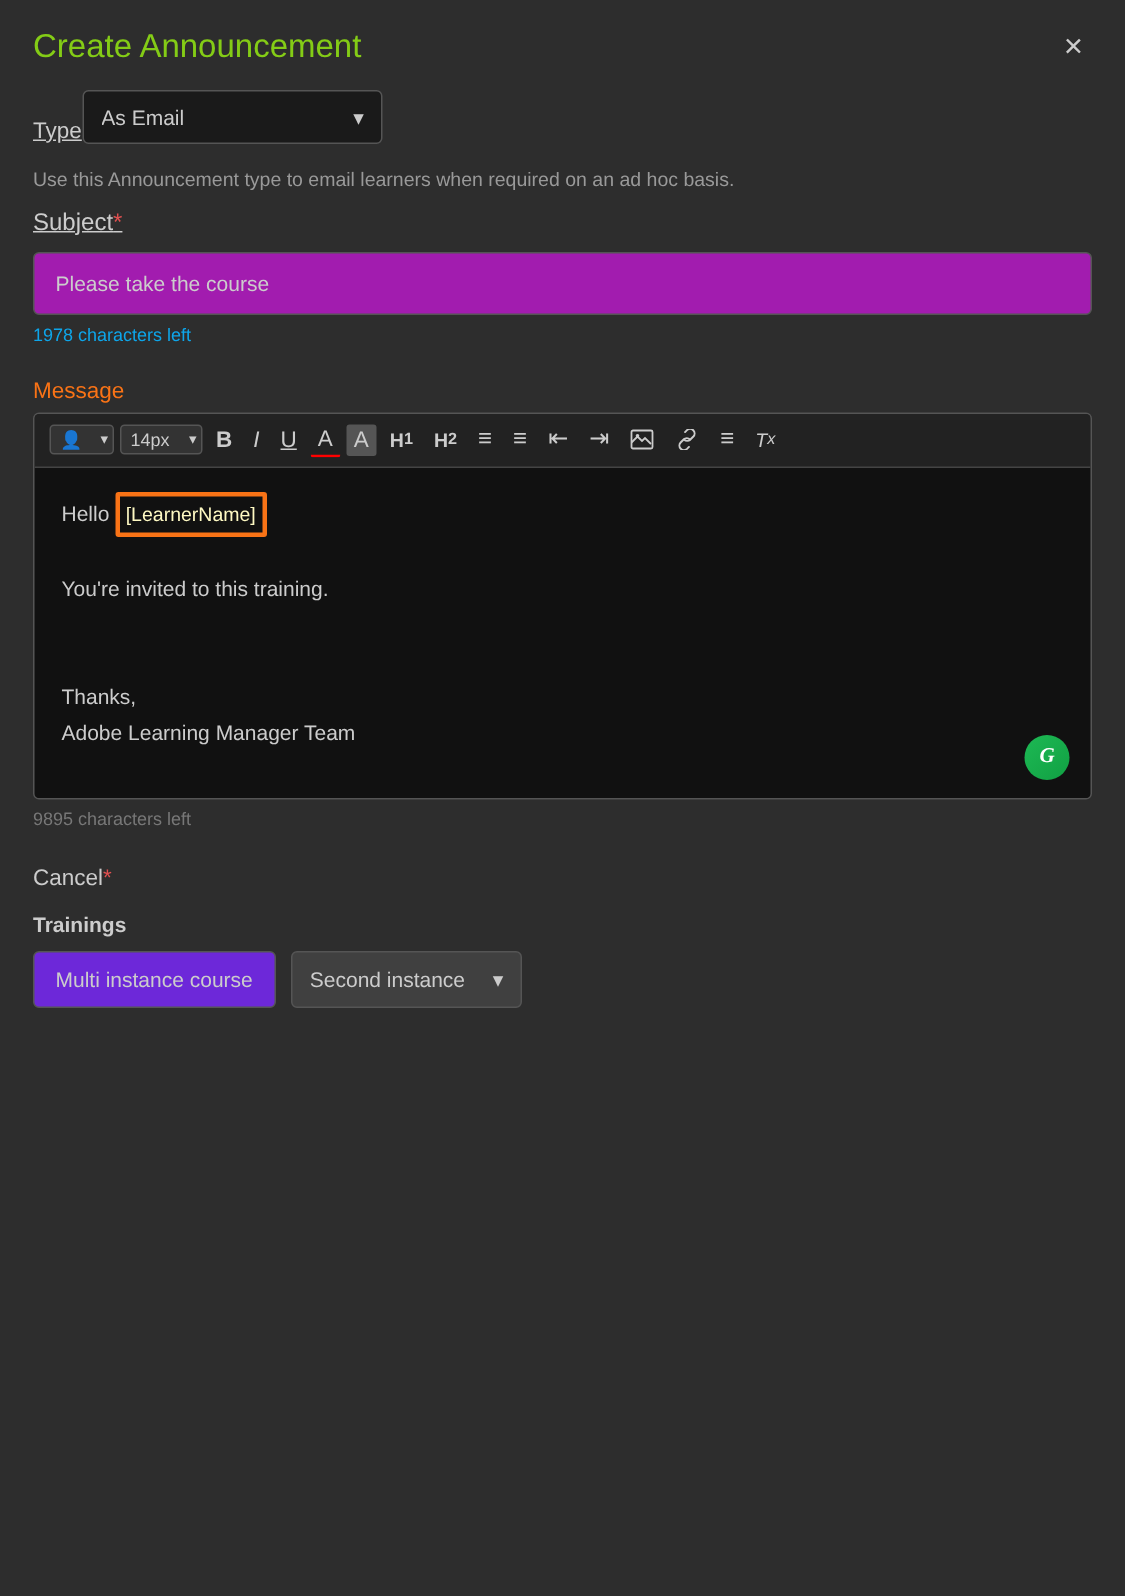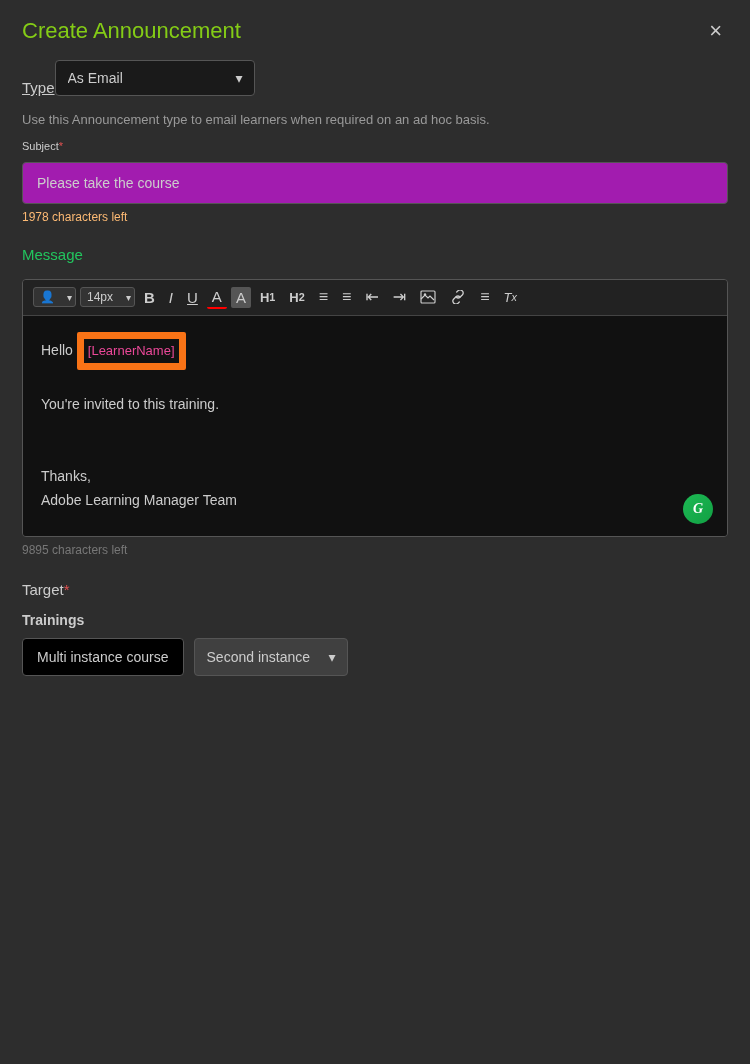--- a/index.html
+++ b/index.html
@@ -97,53 +97,54 @@
 
     .description-text {
       color: #999;
       font-size: 13px;
       margin-bottom: 10px;
       line-height: 1.5;
     }
 
     .section-label {
       color: #cccccc;
-      font-size: 11px;
+      font-size: 16px;
       margin-bottom: 10px;
+      text-decoration: underline;
     }
 
     .required-star {
       color: #e05050;
     }
 
     .subject-input {
       width: 100%;
       background: #a21caf;
       border: 1px solid #555;
       border-radius: 4px;
       padding: 12px 14px;
       color: #ccc;
       font-size: 14px;
       outline: none;
     }
 
     .char-count {
-      color: #fdba74;
+      color: #0ea5e9;
       font-size: 12px;
       margin-top: 6px;
     }
 
     .message-section {
       margin-top: 22px;
     }
 
     .message-label {
-      color: #22c55e;
+      color: #f97316;
       font-size: 15px;
-      margin-bottom: 16px;
+      margin-bottom: 6px;
     }
 
     .editor-wrapper {
       border: 1px solid #555;
       border-radius: 4px;
       overflow: hidden;
     }
 
     .editor-toolbar {
       background: #222;
@@ -201,22 +202,22 @@
       min-height: 220px;
       padding: 16px 18px;
       color: #ccc;
       font-size: 14px;
       line-height: 1.7;
       position: relative;
     }
 
     .learner-name-tag {
       display: inline-block;
-      border: 7px solid #f97316;
-      color: #ec4899;
+      border: 3px solid #f97316;
+      color: #fef9c3;
       padding: 1px 4px;
       border-radius: 2px;
       font-size: 13px;
     }
 
     .grammarly-badge {
       position: absolute;
       bottom: 12px;
       right: 14px;
       width: 30px;
@@ -262,21 +263,21 @@
       align-items: center;
       gap: 10px;
     }
 
     .course-name-box {
       border: 1px solid #555;
       border-radius: 4px;
       padding: 10px 14px;
       color: #ccc;
       font-size: 14px;
-      background: #000000;
+      background: #6d28d9;
       white-space: nowrap;
     }
 
     .instance-select-wrap {
       position: relative;
     }
 
     .instance-select-wrap select {
       background: #404040;
       border: 1px solid #555;
@@ -420,21 +421,21 @@
           <p>Thanks,</p>
           <p>Adobe Learning Manager Team</p>
           <div class="grammarly-badge">G</div>
         </div>
       </div>
       <div class="msg-char-count">9895 characters left</div>
     </div>
 
     <div class="target-section">
       <div class="target-label">
-        <span>Target</span><span class="required-star">*</span>
+        <span>Cancel</span><span class="required-star">*</span>
       </div>
       <div class="trainings-label">Trainings</div>
       <div class="trainings-row">
         <div class="course-name-box">Multi instance course</div>
         <div class="instance-select-wrap">
           <select>
             <option>Second instance</option>
             <option>First instance</option>
             <option>Third instance</option>
           </select>

